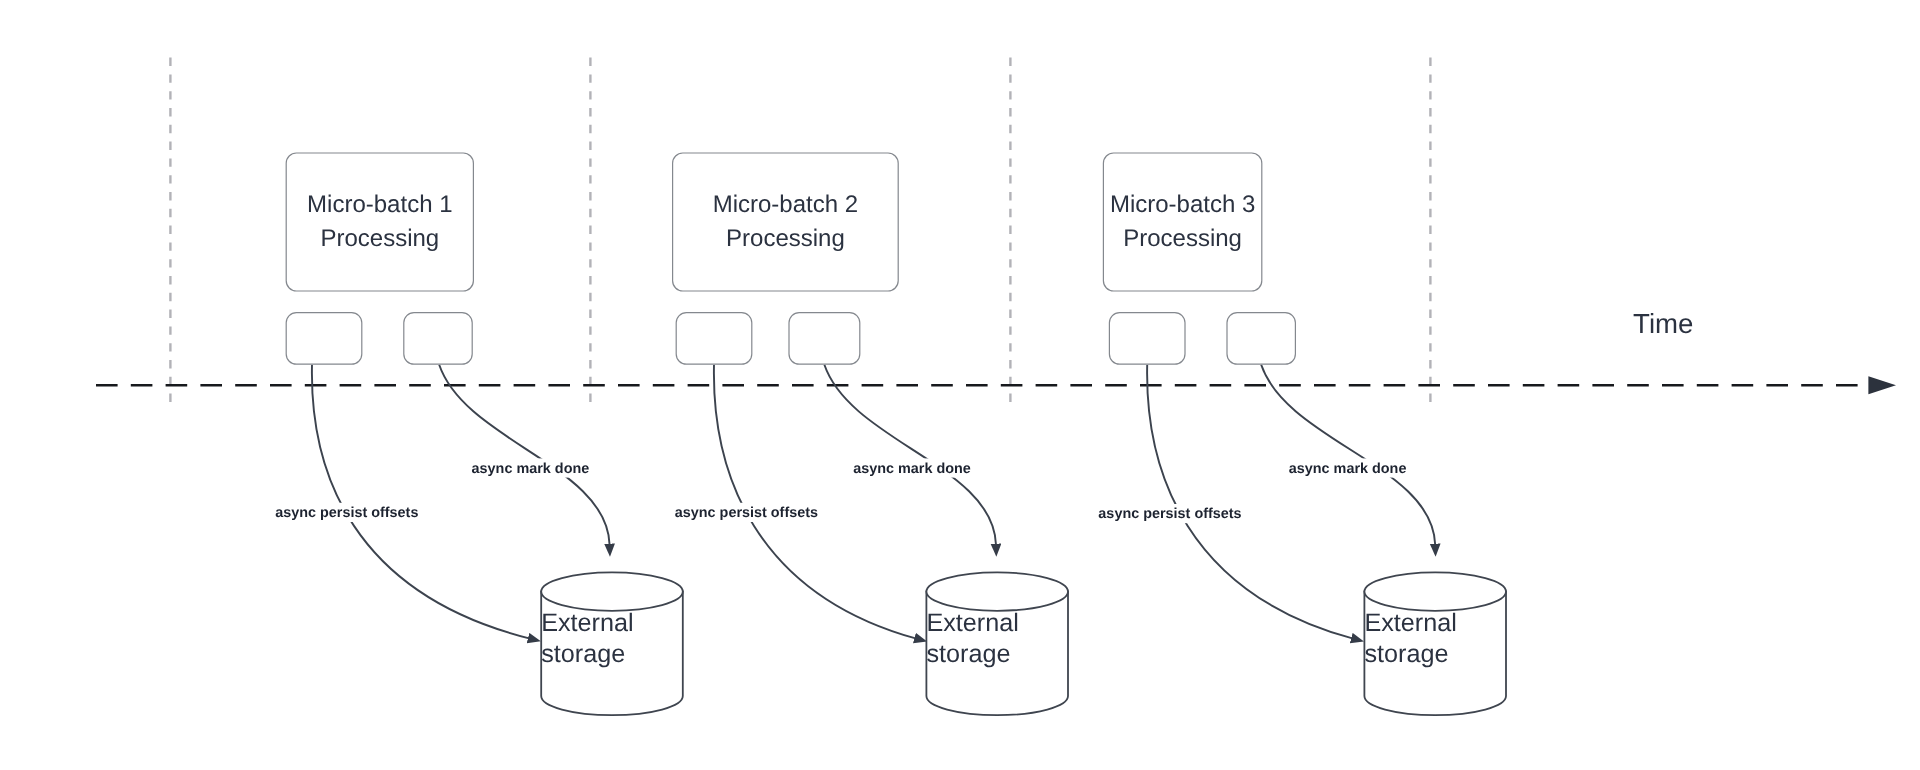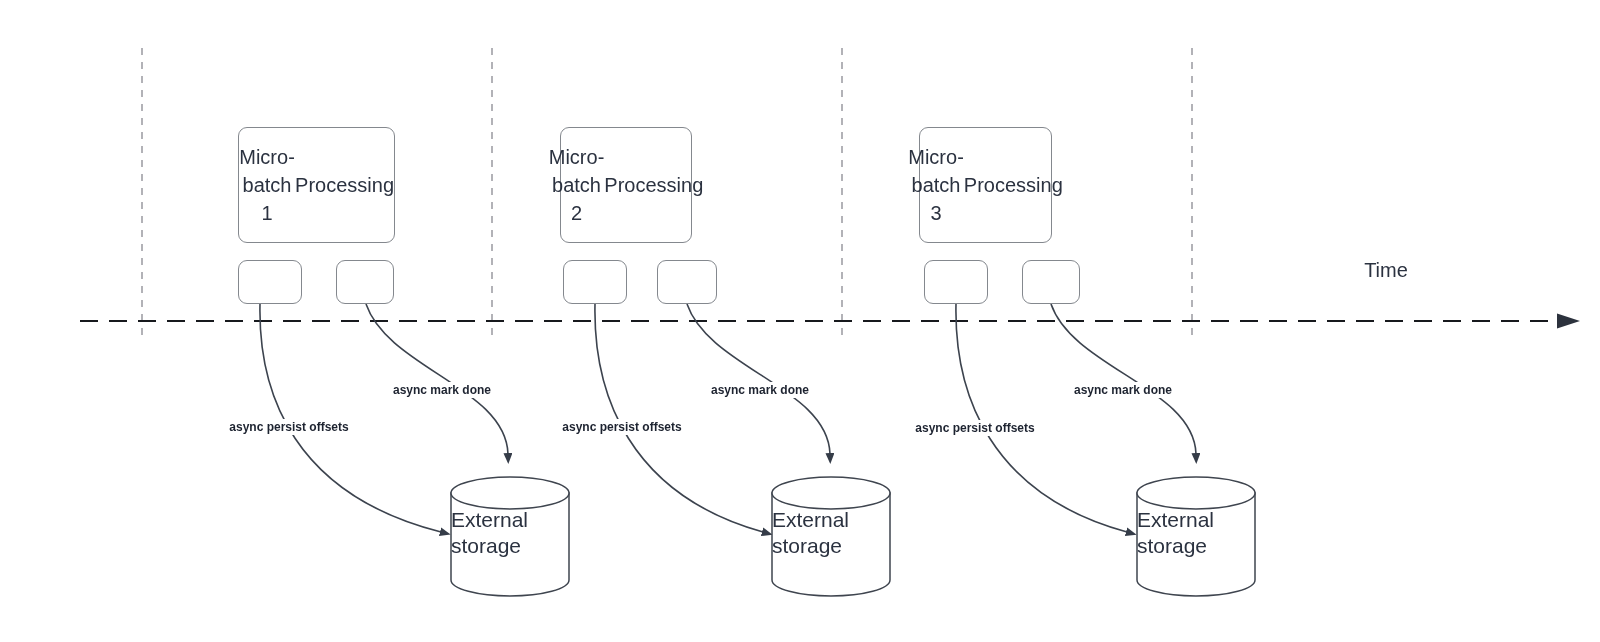--- a/index.html
+++ b/index.html
@@ -10,21 +10,21 @@
     font-family:"Liberation Sans", sans-serif;
     overflow:hidden;
   }
   .canvas svg{position:absolute;left:0;top:0;}
   .bigbox{
     position:absolute;
     box-sizing:border-box;
     border:1.4px solid #84888e;
     border-radius:9px;
     background:#ffffff;
-    display:flex;flex-direction:row;
+    display:flex;flex-direction:column;
     align-items:center;justify-content:center;
     font-size:20px;line-height:28px;color:#2b3240;
     text-align:center;
   }
   .smallbox{
     position:absolute;
     box-sizing:border-box;
     border:1.4px solid #84888e;
     border-radius:9px;
     background:#ffffff;
@@ -39,21 +39,21 @@
   }
   .storage-label{
     position:absolute;
     width:118px;
     text-align:left;
     font-size:21px;line-height:26px;color:#2b3240;
   }
   .time-label{
     position:absolute;
     transform:translate(-50%,-50%);
-    font-size:20px;color:#2b3240;
+    font-size:23px;color:#2b3240;
     white-space:nowrap;
   }
 </style>
 </head>
 <body>
 
 <div class="canvas">
 
   <svg width="1600" height="642" viewBox="0 0 1600 642">
     <defs>
@@ -98,21 +98,21 @@
   </div>
   <div class="smallbox" style="left:238px;top:260px;width:64px;height:44px;"></div>
   <div class="smallbox" style="left:336px;top:260px;width:58px;height:44px;"></div>
   <div class="edge-label" style="left:289px;top:427px;">async persist offsets</div>
   <div class="edge-label" style="left:442px;top:390px;">async mark done</div>
   <div class="storage-label" style="left:451px;top:507px;">
     <div>External</div>
     <div>storage</div>
   </div>
 
-  <div class="bigbox" style="left:560px;top:127px;width:132px;height:116px;">
+  <div class="bigbox" style="left:560px;top:127px;width:189px;height:116px;">
     <span>Micro-batch 2</span>
     <span>Processing</span>
   </div>
   <div class="smallbox" style="left:563px;top:260px;width:64px;height:44px;"></div>
   <div class="smallbox" style="left:657px;top:260px;width:60px;height:44px;"></div>
   <div class="edge-label" style="left:622px;top:427px;">async persist offsets</div>
   <div class="edge-label" style="left:760px;top:390px;">async mark done</div>
   <div class="storage-label" style="left:772px;top:507px;">
     <div>External</div>
     <div>storage</div>

